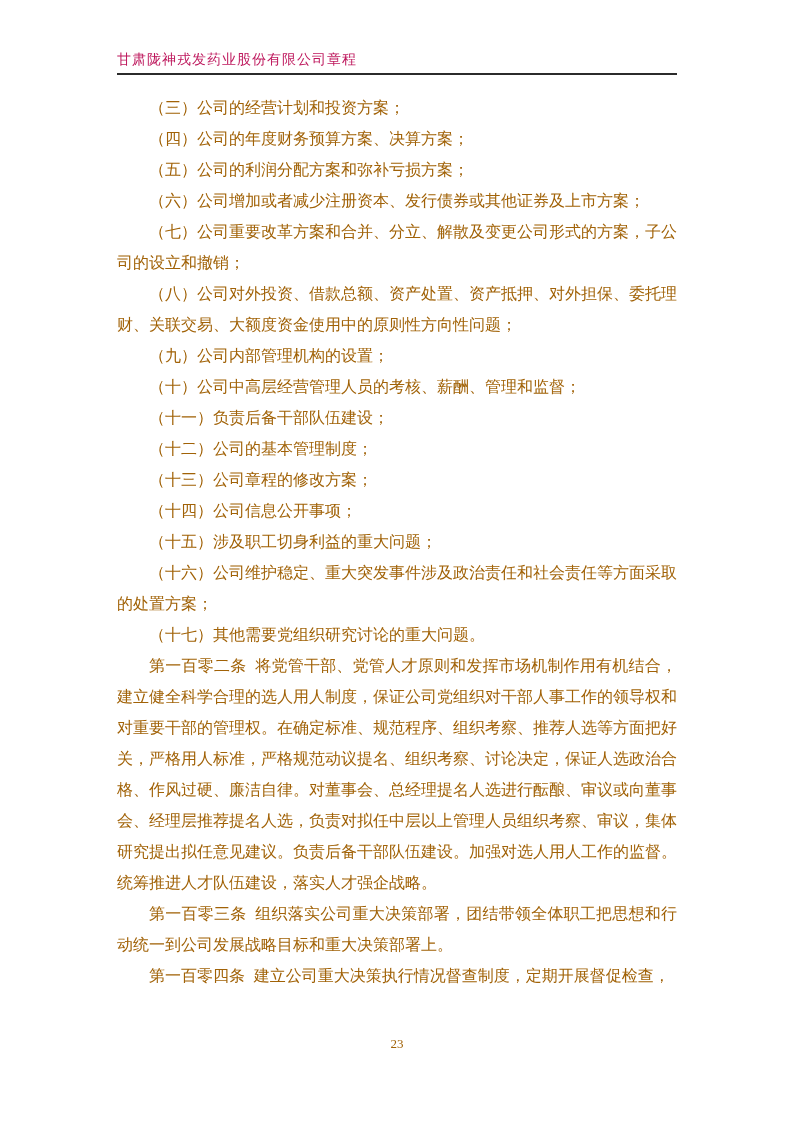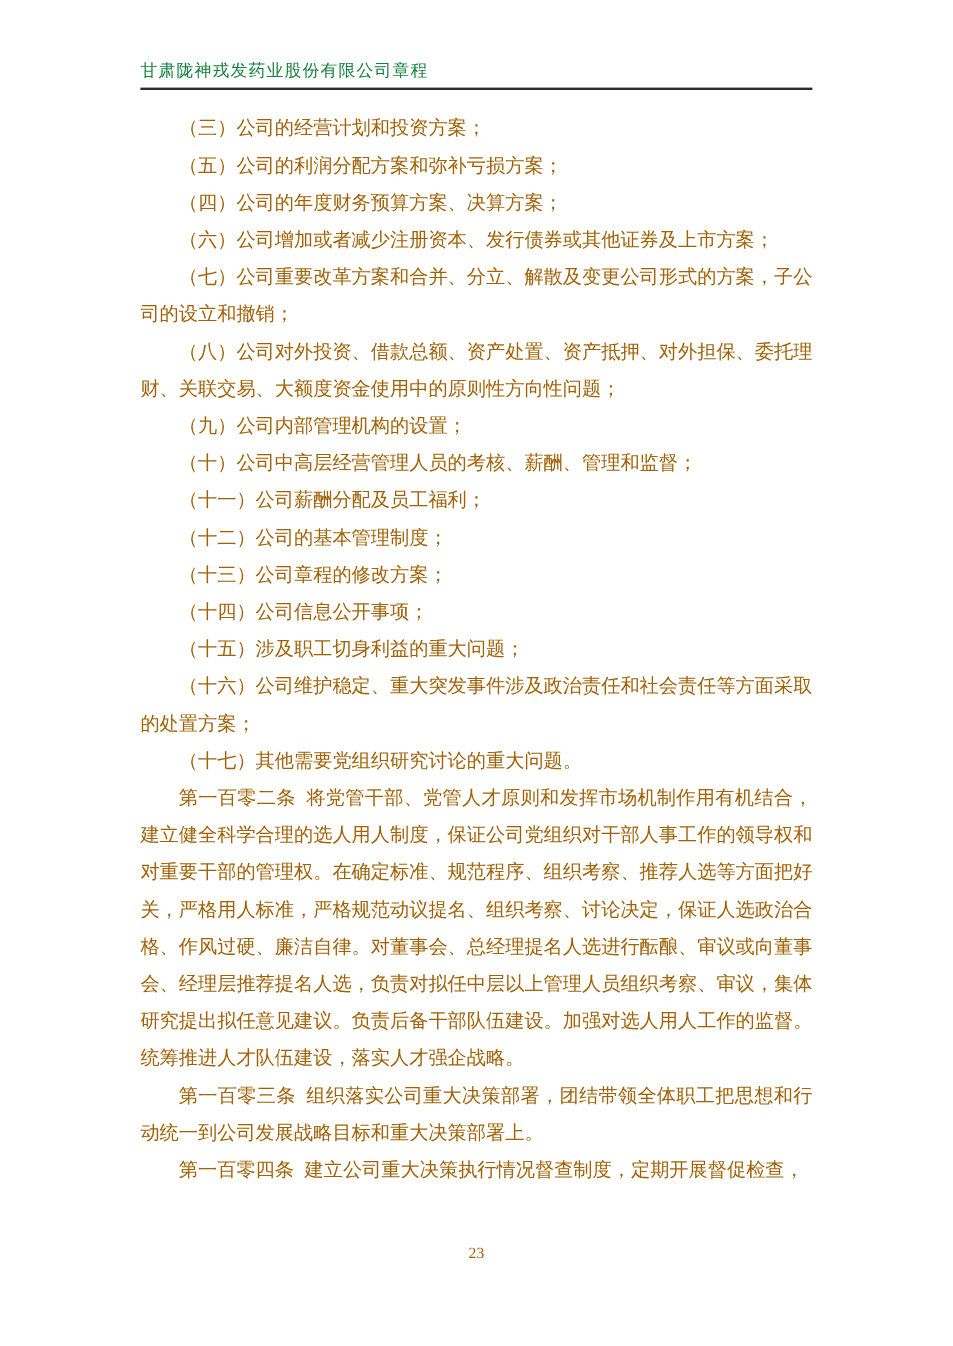--- a/index.html
+++ b/index.html
@@ -22,21 +22,21 @@
   .page-header {
     position: absolute;
     top: 50px;
     left: 117px;
     width: 560px;
     padding-bottom: 3px;
     border-bottom: 2px solid #2b2b2b;
   }
   .page-header .title {
     font-size: 14px;
-    color: #15803d;
+    color: #be185d;
     letter-spacing: 1px;
     line-height: 20px;
   }
   .content {
     position: absolute;
     top: 92px;
     left: 117px;
     width: 560px;
     font-size: 16px;
     line-height: 31px;
@@ -65,28 +65,28 @@
 <body>
 
 <div class="sheet">
 
   <div class="page-header">
     <span class="title">甘肃陇神戎发药业股份有限公司章程</span>
   </div>
 
   <div class="content">
     <p>（三）公司的经营计划和投资方案；</p>
+    <p>（四）公司的年度财务预算方案、决算方案；</p>
     <p>（五）公司的利润分配方案和弥补亏损方案；</p>
-    <p>（四）公司的年度财务预算方案、决算方案；</p>
     <p>（六）公司增加或者减少注册资本、发行债券或其他证券及上市方案；</p>
     <p>（七）公司重要改革方案和合并、分立、解散及变更公司形式的方案，子公司的设立和撤销；</p>
     <p>（八）公司对外投资、借款总额、资产处置、资产抵押、对外担保、委托理财、关联交易、大额度资金使用中的原则性方向性问题；</p>
     <p>（九）公司内部管理机构的设置；</p>
     <p>（十）公司中高层经营管理人员的考核、薪酬、管理和监督；</p>
-    <p>（十一）公司薪酬分配及员工福利；</p>
+    <p>（十一）负责后备干部队伍建设；</p>
     <p>（十二）公司的基本管理制度；</p>
     <p>（十三）公司章程的修改方案；</p>
     <p>（十四）公司信息公开事项；</p>
     <p>（十五）涉及职工切身利益的重大问题；</p>
     <p>（十六）公司维护稳定、重大突发事件涉及政治责任和社会责任等方面采取的处置方案；</p>
     <p>（十七）其他需要党组织研究讨论的重大问题。</p>
 
     <p><span class="article-no">第一百零二条</span><span>将党管干部、党管人才原则和发挥市场机制作用有机结合，建立健全科学合理的选人用人制度，保证公司党组织对干部人事工作的领导权和对重要干部的管理权。在确定标准、规范程序、组织考察、推荐人选等方面把好关，严格用人标准，严格规范动议提名、组织考察、讨论决定，保证人选政治合格、作风过硬、廉洁自律。对董事会、总经理提名人选进行酝酿、审议或向董事会、经理层推荐提名人选，负责对拟任中层以上管理人员组织考察、审议，集体研究提出拟任意见建议。负责后备干部队伍建设。加强对选人用人工作的监督。统筹推进人才队伍建设，落实人才强企战略。</span></p>
 
     <p><span class="article-no">第一百零三条</span><span>组织落实公司重大决策部署，团结带领全体职工把思想和行动统一到公司发展战略目标和重大决策部署上。</span></p>

